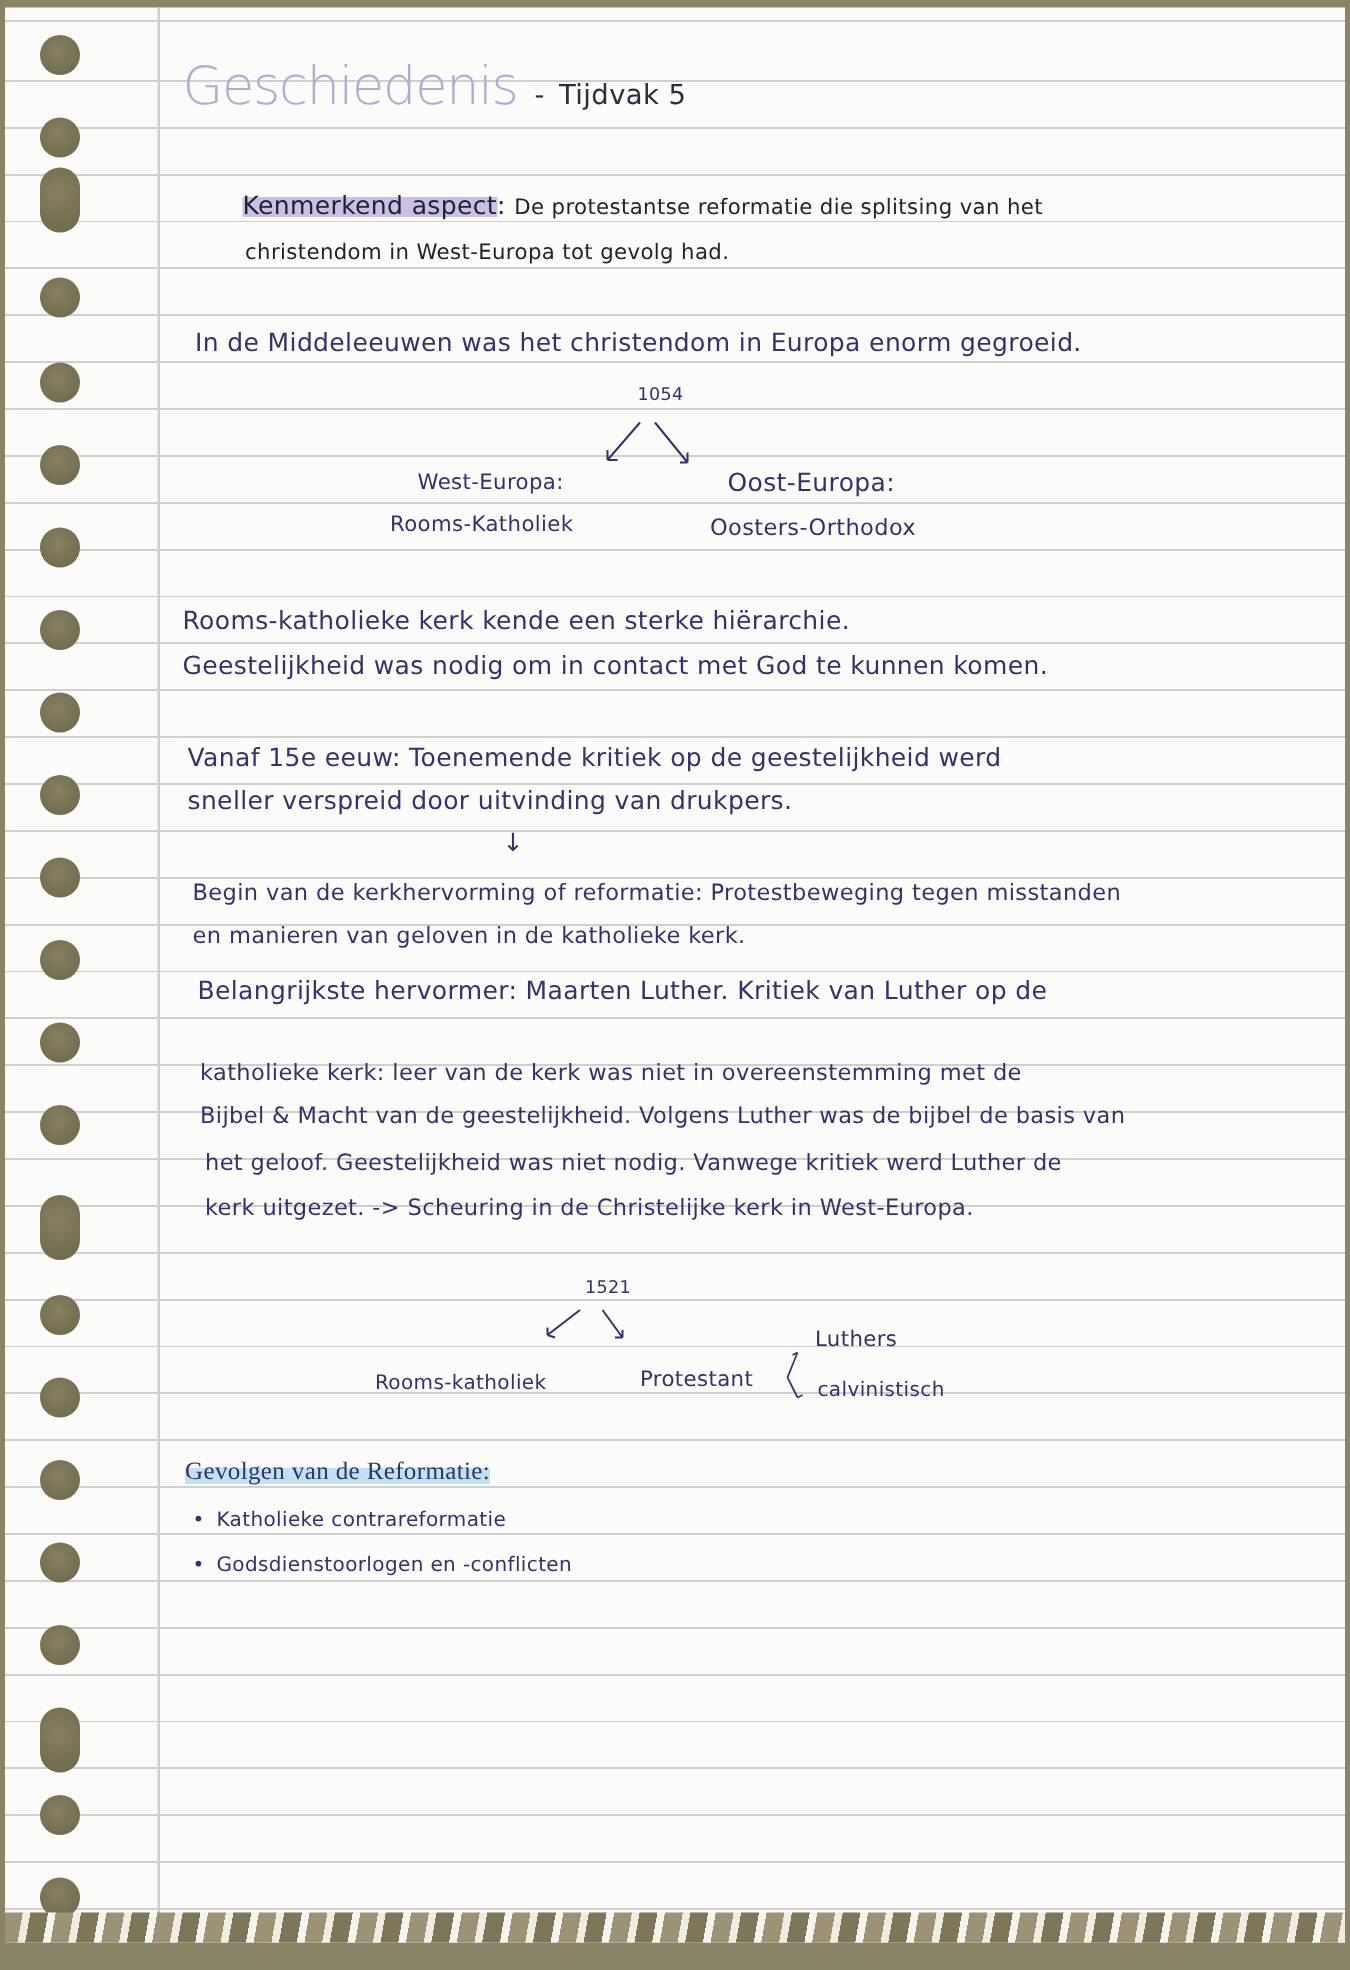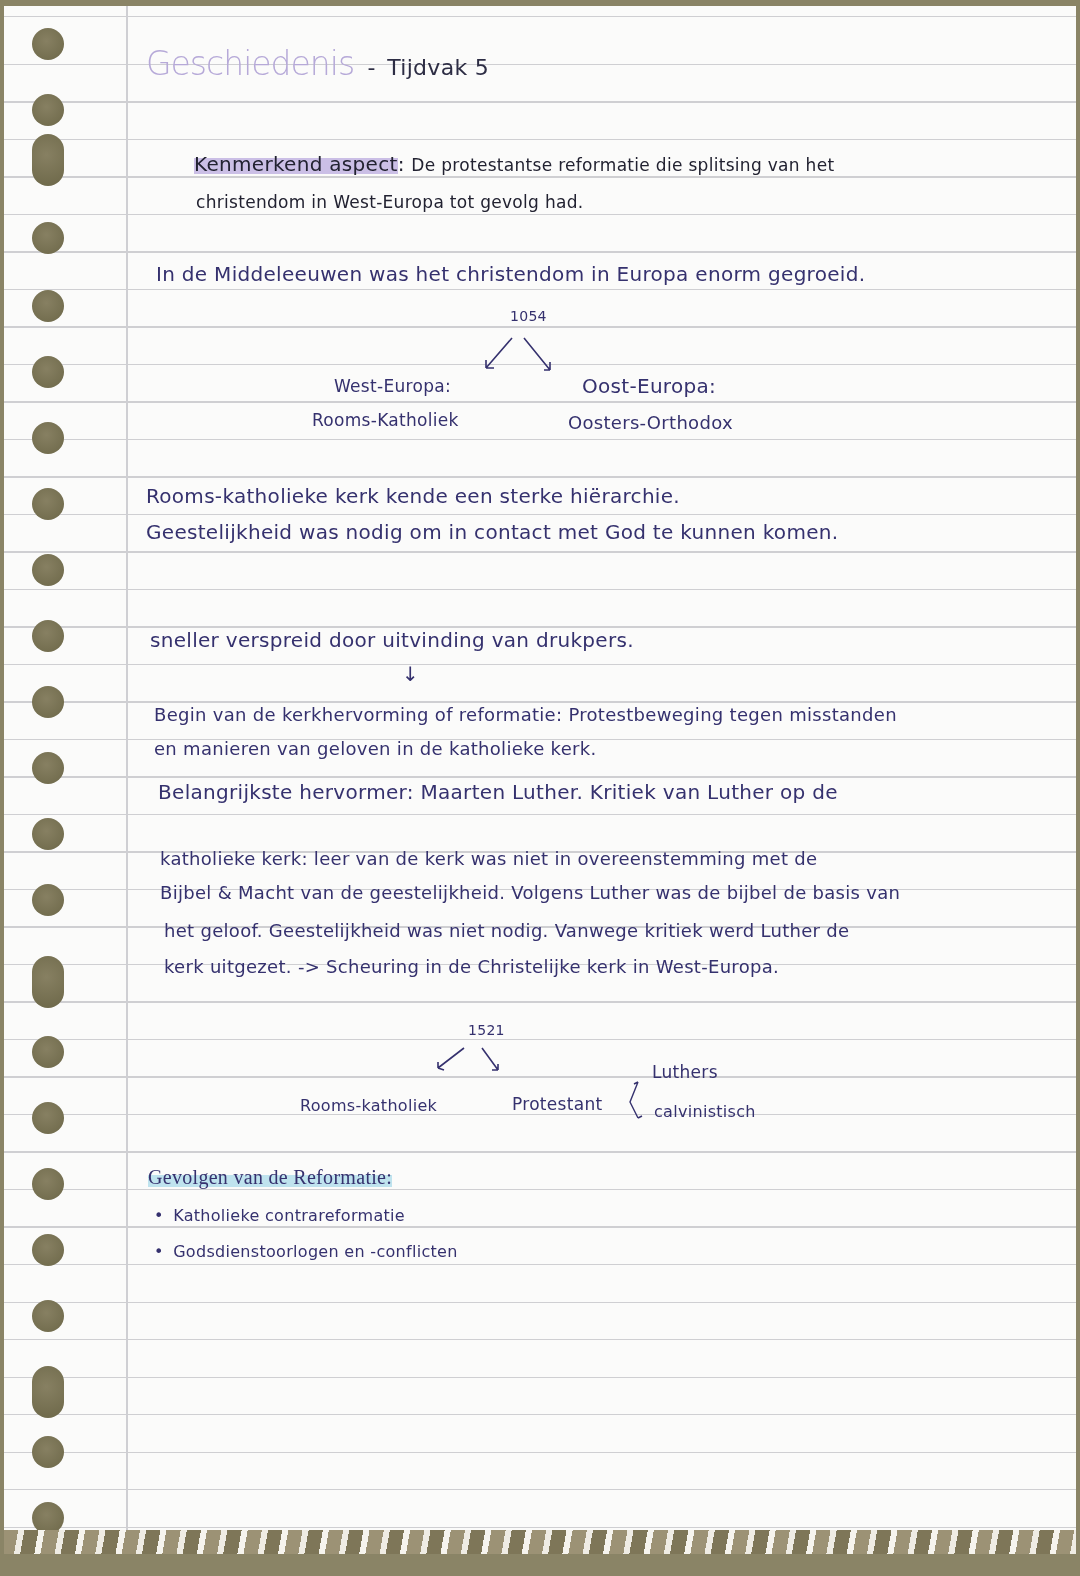--- a/index.html
+++ b/index.html
@@ -21,21 +21,21 @@
     position:absolute; left:0; right:0; bottom:0; height:24px;
     background: repeating-linear-gradient(100deg, #9c9275 0 14px, #efece4 14px 20px, #7e7658 20px 34px, #f6f4ee 34px 40px);
   }
   .hole {
     position:absolute; left:28px; width:32px; height:32px; border-radius:50%;
     background:radial-gradient(circle at 45% 40%, #878062, #6c6748);
   }
   .hole.tall { height:52px; border-radius:16px; }
   .ink { color:#35316e; }
   .t { position:absolute; white-space:nowrap; font-family:"DejaVu Sans", sans-serif; letter-spacing:0.3px; }
-  .title { font-size:33px; color:#b6a9d8; font-weight:300; letter-spacing:-1px; }
+  .title { font-size:42px; color:#b6a9d8; font-weight:300; letter-spacing:-1px; }
   .subtitle { font-size:22px; color:#2d2d44; }
   .hl-purple { background:linear-gradient(to bottom, transparent 25%, #cbbfe6 25%, #cbbfe6 90%, transparent 90%); }
   .hl-blue { background:linear-gradient(to bottom, transparent 40%, #bfe3ee 40%, #bfe3ee 95%, transparent 95%); }
   .f20 { font-size:20px; }
   .f18 { font-size:18px; }
   .f17 { font-size:17px; }
   .f16 { font-size:16px; }
   .f14 { font-size:14px; }
   .black { color:#222231;padding-left:40px; }
 </style>
@@ -89,20 +89,21 @@
     <path d="M50 4 L76 36 M76 36 L76 28 M76 36 L70 36" stroke="#35316e" stroke-width="1.6" fill="none"></path>
   </svg>
   <div class="t ink f17" style="left:330px; top:370px;">West-Europa:</div>
   <div class="t ink f17" style="left:308px; top:404px;">Rooms-Katholiek</div>
   <div class="t ink f20" style="left:578px; top:368px;">Oost-Europa:</div>
   <div class="t ink f18" style="left:564px; top:406px;">Oosters-Orthodox</div>
 
   <div class="t ink f20" style="left:142px; top:478px;">Rooms-katholieke kerk kende een sterke hiërarchie.</div>
   <div class="t ink f20" style="left:142px; top:514px;">Geestelijkheid was nodig om in contact met God te kunnen komen.</div>
 
+  <div class="t ink f20" style="left:146px; top:588px;">Vanaf 15e eeuw: Toenemende kritiek op de geestelijkheid werd</div>
   <div class="t ink f20" style="left:146px; top:622px;text-align:center;">sneller verspreid door uitvinding van drukpers.</div>
   <div class="t ink f20" style="left:398px; top:656px;">↓</div>
 
   <div class="t ink f18" style="left:150px; top:698px;">Begin van de kerkhervorming of reformatie: Protestbeweging tegen misstanden</div>
   <div class="t ink f18" style="left:150px; top:732px;">en manieren van geloven in de katholieke kerk.</div>
 
   <div class="t ink f20" style="left:154px; top:774px;">Belangrijkste hervormer: Maarten Luther. Kritiek van Luther op de</div>
   <div class="t ink f18" style="left:156px; top:876px;">Bijbel &amp; Macht van de geestelijkheid. Volgens Luther was de bijbel de basis van</div>
   <div class="t ink f18" style="left:156px; top:842px;">katholieke kerk: leer van de kerk was niet in overeenstemming met de</div>
   <div class="t ink f18" style="left:160px; top:914px;">het geloof. Geestelijkheid was niet nodig. Vanwege kritiek werd Luther de</div>

